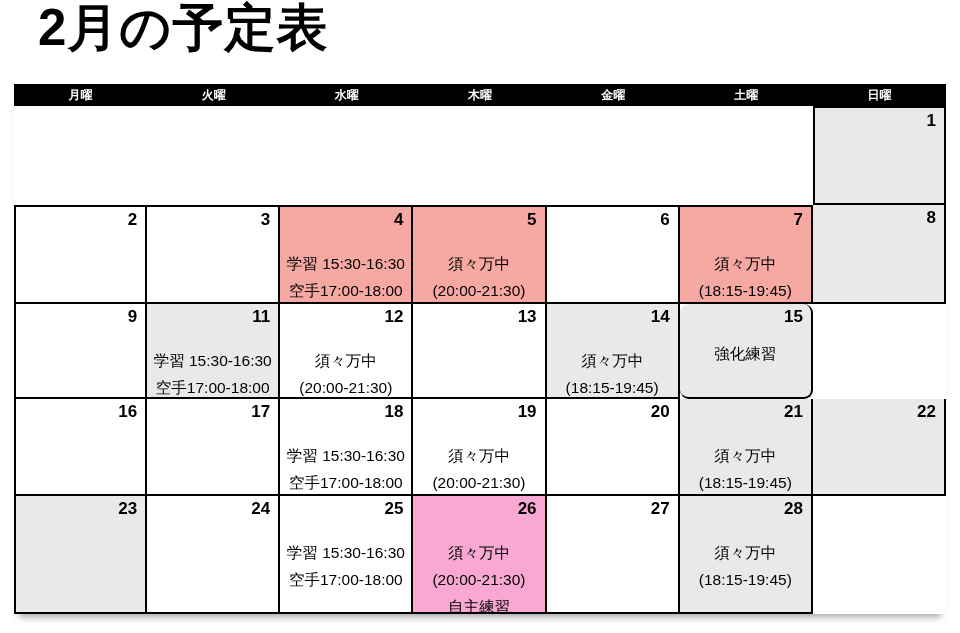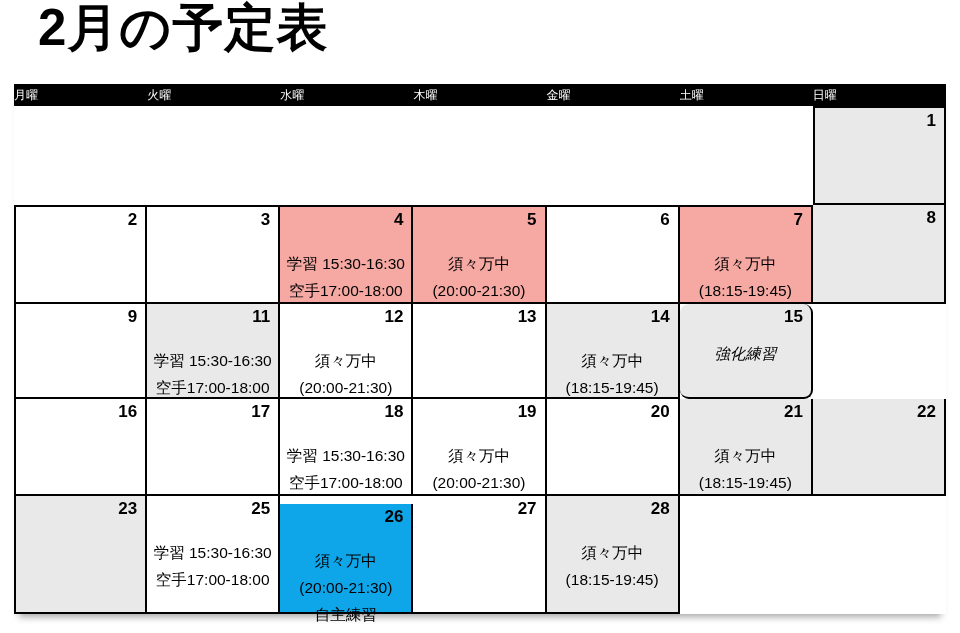--- a/index.html
+++ b/index.html
@@ -16,40 +16,40 @@
   }
   .calendar{
     position:absolute;left:14px;top:84px;width:932px;
     box-shadow:0 8px 7px -5px rgba(0,0,0,0.35);
   }
   .weekday-header{
     display:grid;grid-template-columns:repeat(7,1fr);
     background:#000;height:22px;line-height:22px;
   }
   .weekday-header .hcell{
-    color:#fff;font-size:12px;font-weight:400;text-align:left;
+    color:#fff;font-size:12px;font-weight:700;text-align:center;
   }
   .week-row{
     display:grid;grid-template-columns:repeat(7,1fr);
   }
   .cell{
     position:relative;box-sizing:border-box;background:#fff;
   }
   .cell.bg-none{background:transparent;}
   .day-number{
     position:absolute;top:3px;right:8px;
     font-size:17px;font-weight:600;color:#000;
   }
   .events{
     position:absolute;top:43px;left:0;right:0;
     text-align:center;font-size:15.5px;font-weight:500;color:#000;
     line-height:27px;
   }
   .events.middle{
-    top:50%;transform:translateY(-42%);font-style:italic;
+    top:50%;transform:translateY(-42%);
   }
   .event-line{display:block;white-space:nowrap;}
 </style>
 </head>
 <body>
 
 <div class="page-title">2月の予定表</div>
 
 <div class="calendar">
   <div class="weekday-header">
@@ -176,27 +176,30 @@
         </div>
         <div class="cell bg-grey" style="background: rgb(233, 233, 233); border-right: 2px solid rgb(0, 0, 0); border-bottom: 2px solid rgb(0, 0, 0);">
           <span class="day-number">22</span>
         </div>
       </div>
       <div class="week-row" style="height: 118px;">
         <div class="cell bg-grey" style="background: rgb(233, 233, 233); border-right: 2px solid rgb(0, 0, 0); border-bottom: 2px solid rgb(0, 0, 0); border-left: 2px solid rgb(0, 0, 0);">
           <span class="day-number">23</span>
         </div>
         <div class="cell bg-white" style="background: rgb(255, 255, 255); border-right: 2px solid rgb(0, 0, 0); border-bottom: 2px solid rgb(0, 0, 0);">
+          <span class="day-number">24</span>
+        </div>
+        <div class="cell bg-white" style="background: rgb(255, 255, 255); border-right: 2px solid rgb(0, 0, 0); border-bottom: 2px solid rgb(0, 0, 0);">
           <span class="day-number">25</span>
           <div class="events">
             <span class="event-line">学習 15:30-16:30</span>
             <span class="event-line">空手17:00-18:00</span>
           </div>
         </div>
-        <div class="cell bg-white" style="background: #0ea5e9; border-right: 2px solid rgb(0, 0, 0); border-bottom: 2px solid rgb(0, 0, 0); margin-top: 8px;">
+        <div class="cell bg-white" style="background: #f9a8d4; border-right: 2px solid rgb(0, 0, 0); border-bottom: 2px solid rgb(0, 0, 0);">
           <span class="day-number">26</span>
           <div class="events">
             <span class="event-line">須々万中</span>
             <span class="event-line">(20:00-21:30)</span>
             <span class="event-line">自主練習</span>
           </div>
         </div>
         <div class="cell bg-white" style="background: rgb(255, 255, 255); border-right: 2px solid rgb(0, 0, 0); border-bottom: 2px solid rgb(0, 0, 0);">
           <span class="day-number">27</span>
         </div>

